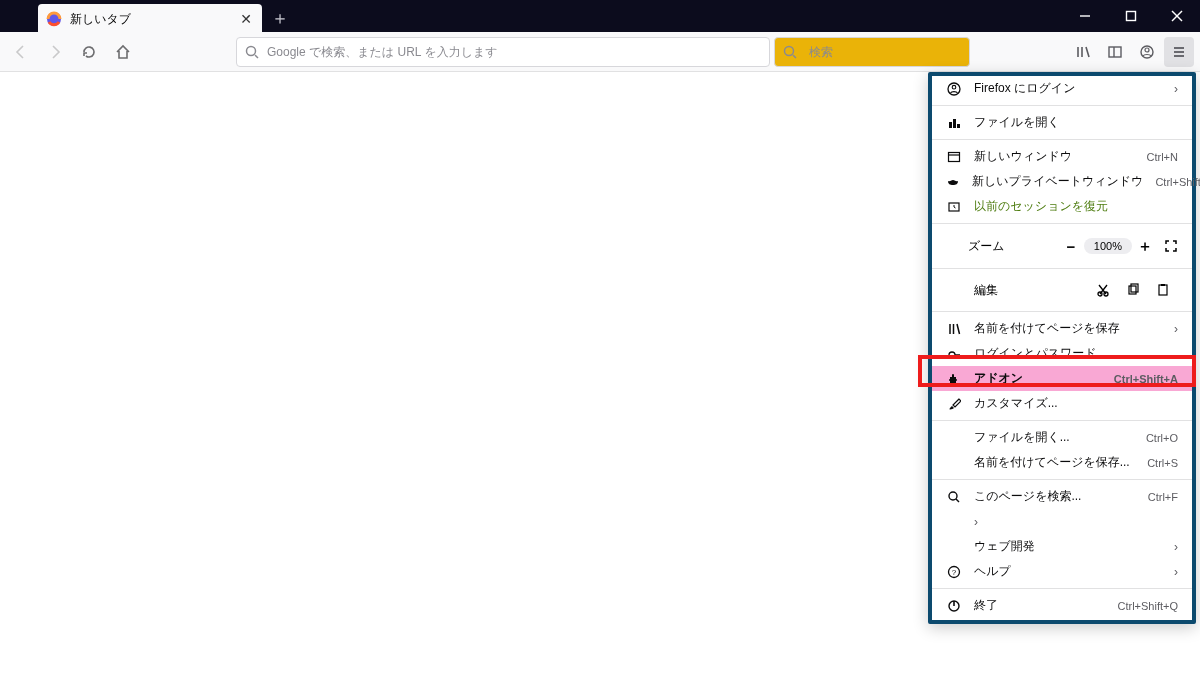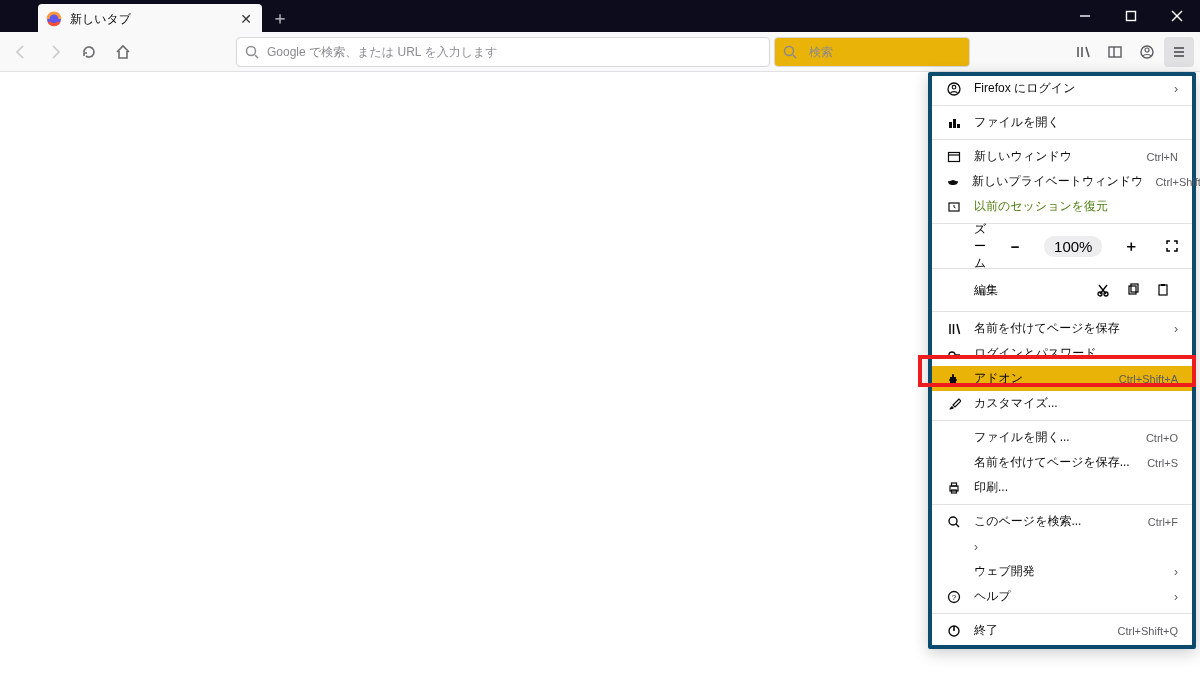--- a/index.html
+++ b/index.html
@@ -25,23 +25,23 @@
   .content { height: calc(690px - 72px); background:#fff; position:relative; }
   .menu-panel { position:absolute; right:4px; top:0; width:268px; background:#fff; border:4px solid #0c4a6e; box-shadow: 0 4px 16px rgba(0,0,0,0.2); border-radius:2px; padding-bottom:2px; }
   .menu-item { display:flex; align-items:center; height:25px; padding:0 14px; gap:12px; color:#0c0c0d; cursor:default; position:relative; }
   .menu-item.disabled { color:#4d7c0f; }
   .menu-item.indent { padding-left: 42px; }
   .menu-item .mi-label { flex:1; white-space:nowrap; }
   .menu-item .mi-shortcut { color:#5c5c61; font-size:11px; }
   .menu-item .mi-chevron { color:#5c5c61; font-size:12px; }
   .menu-sep { height:1px; background:#e1e1e2; margin:4px 0; }
   .mi-icon { width:16px; height:16px; display:flex; align-items:center; justify-content:center; color:#0c0c0d; font-size:13px; }
-  .zoom-row { display:flex; align-items:center; height:36px; padding:0 8px 0 14px; gap:17px; }
+  .zoom-row { display:flex; align-items:center; height:36px; padding:0 8px 0 8px; gap:0; }
   .zoom-row .z-label { padding-left:28px; flex:1; }
-  .zoom-badge { background:#ededf0; border-radius:10px; padding:2px 10px; font-size:15px; }
+  .zoom-badge { background:#ededf0; border-radius:10px; padding:2px 10px; font-size:11px; }
   .zoom-row .z-btn { width:26px; height:26px; display:flex; align-items:center; justify-content:center; font-size:15px; font-weight:bold; }
   .edit-row { display:flex; align-items:center; height:34px; padding:0 14px; }
   .edit-row .e-label { padding-left:28px; flex:1; }
   .edit-row .e-btn { width:30px; height:26px; display:flex; align-items:center; justify-content:center; font-size:14px; }
   .highlight-box { position:absolute; border:4px solid #ee1c1c; pointer-events: none; }
   svg { display:block; }
 </style>
 </head>
 <body>
 
@@ -259,21 +259,21 @@
     <div class="menu-item">
       <span class="mi-icon">
           <svg width="14" height="14">
             <circle cx="5" cy="8" r="3" fill="none" stroke="currentColor" stroke-width="1.3"></circle>
             <path d="M8 8h5M11 8v2" stroke="currentColor" stroke-width="1.3"></path>
           </svg>
         </span>
       <span class="mi-label">ログインとパスワード</span>
     </div>
 
-    <div class="menu-item" style="background:#eab308;">
+    <div class="menu-item" style="background:#f9a8d4;font-weight:bold;">
       <span class="mi-icon">
           <svg width="14" height="14">
             <path d="M3 5h2V3a1 1 0 1 1 2 0v2h2v2a1 1 0 1 1 0 2v2H7v2a1 1 0 1 1-2 0v-2H3V9a1 1 0 1 1 0-2z" fill="currentColor"></path>
           </svg>
         </span>
       <span class="mi-label">アドオン</span>
       <span class="mi-shortcut">Ctrl+Shift+A</span>
     </div>
 
     <div class="menu-item">
@@ -288,30 +288,20 @@
     <div class="menu-sep"></div>
 
     <div class="menu-item indent">
       <span class="mi-label">ファイルを開く...</span>
       <span class="mi-shortcut">Ctrl+O</span>
     </div>
     <div class="menu-item indent">
       <span class="mi-label">名前を付けてページを保存...</span>
       <span class="mi-shortcut">Ctrl+S</span>
     </div>
-    <div class="menu-item">
-      <span class="mi-icon">
-          <svg width="14" height="14">
-            <rect x="3" y="5" width="8" height="5" fill="none" stroke="currentColor" stroke-width="1.2"></rect>
-            <rect x="4.5" y="2" width="5" height="3" fill="none" stroke="currentColor" stroke-width="1.2"></rect>
-            <rect x="4.5" y="9" width="5" height="3" fill="none" stroke="currentColor" stroke-width="1.2"></rect>
-          </svg>
-        </span>
-      <span class="mi-label">印刷...</span>
-    </div>
     <div class="menu-sep"></div>
 
     <div class="menu-item">
       <span class="mi-icon">
           <svg width="14" height="14">
             <circle cx="6" cy="6" r="4" fill="none" stroke="currentColor" stroke-width="1.4"></circle>
             <line x1="9" y1="9" x2="12" y2="12" stroke="currentColor" stroke-width="1.4"></line>
           </svg>
         </span>
       <span class="mi-label">このページを検索...</span>

